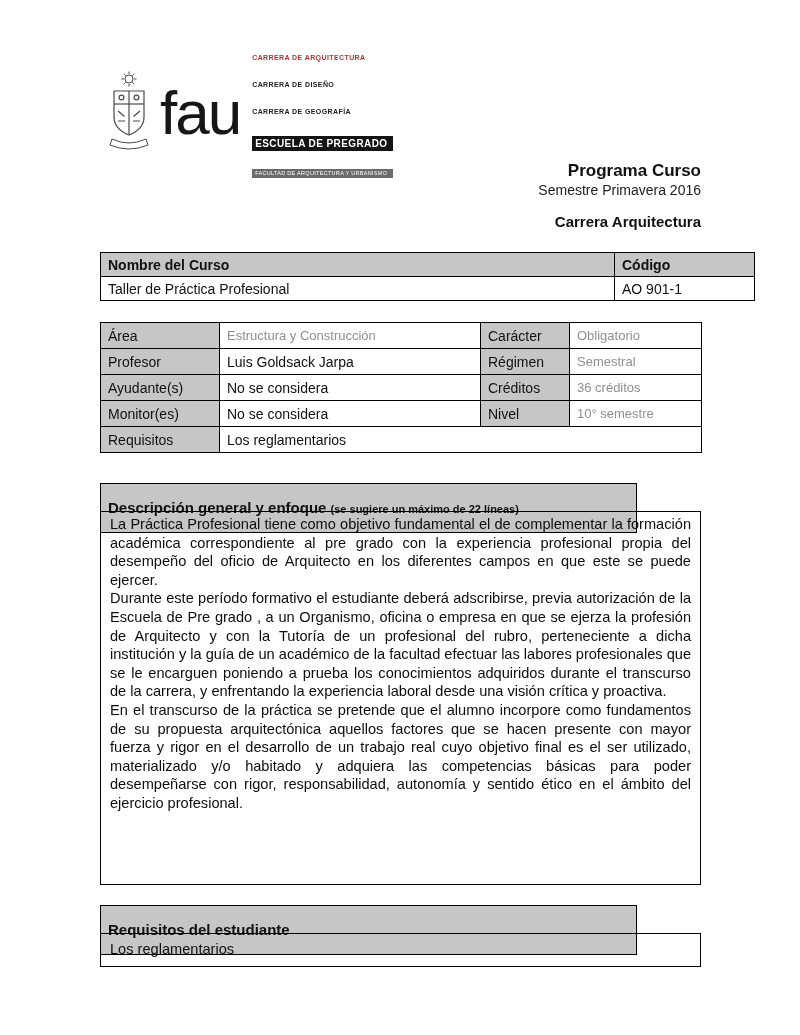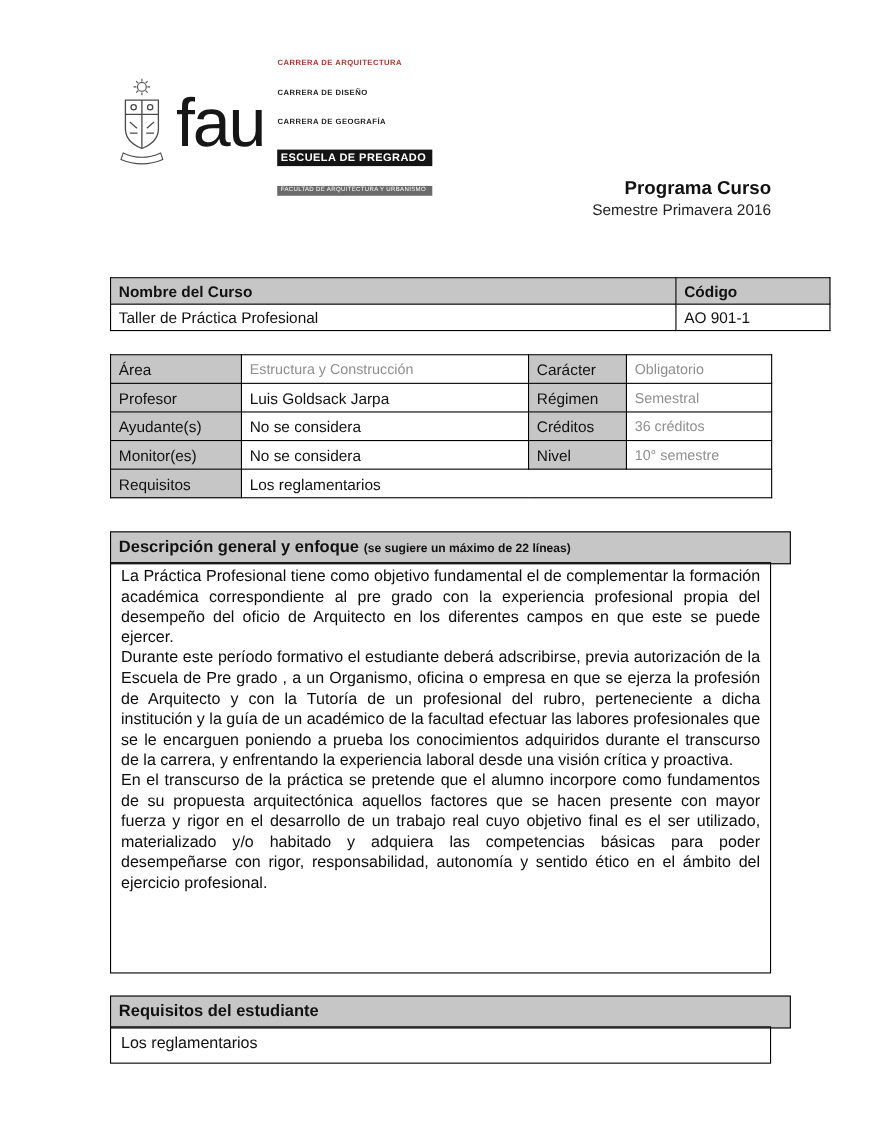--- a/index.html
+++ b/index.html
@@ -94,24 +94,24 @@
   .details-table td { height: 26px; }
   .details-table .c1 { width: 119px; }
   .details-table .c2 { width: 261px; }
   .details-table .c3 { width: 89px; }
   .details-table .c4 { width: 132px; }
 
   
   .section-bar {
     position: absolute;
     left: 100px;
-    width: 619px;
+    width: 537px;
     background: #c6c6c6;
     border: 1px solid #000;
-    padding: 5px 7px;
+    padding: 15px 7px;
     font-size: 15px;
     font-weight: 700;
     line-height: 1.2;
   }
   .section-bar .note { font-size: 11px; font-weight: 700; }
   .bar-desc { top: 483px; }
   .box-desc {
     position: absolute;
     left: 100px;
     top: 511px;
@@ -175,20 +175,21 @@
       <span class="career-line">CARRERA DE DISEÑO</span>
       <span class="career-line">CARRERA DE GEOGRAFÍA</span>
       <span class="school-bar">ESCUELA DE PREGRADO</span>
       <span class="faculty-bar">FACULTAD DE ARQUITECTURA Y URBANISMO</span>
     </span>
   </div>
 
   <div class="doc-header">
     <div class="doc-title">Programa Curso</div>
     <div class="doc-semester">Semestre Primavera 2016</div>
+    <div class="doc-career">Carrera Arquitectura</div>
   </div>
 
   <table class="course-table">
     <tbody>
         <tr>
       <td class="col-name cell-gray hdr">Nombre del Curso</td>
       <td class="col-code cell-gray hdr">Código</td>
     </tr>
     <tr>
       <td class="col-name">Taller de Práctica Profesional</td>

